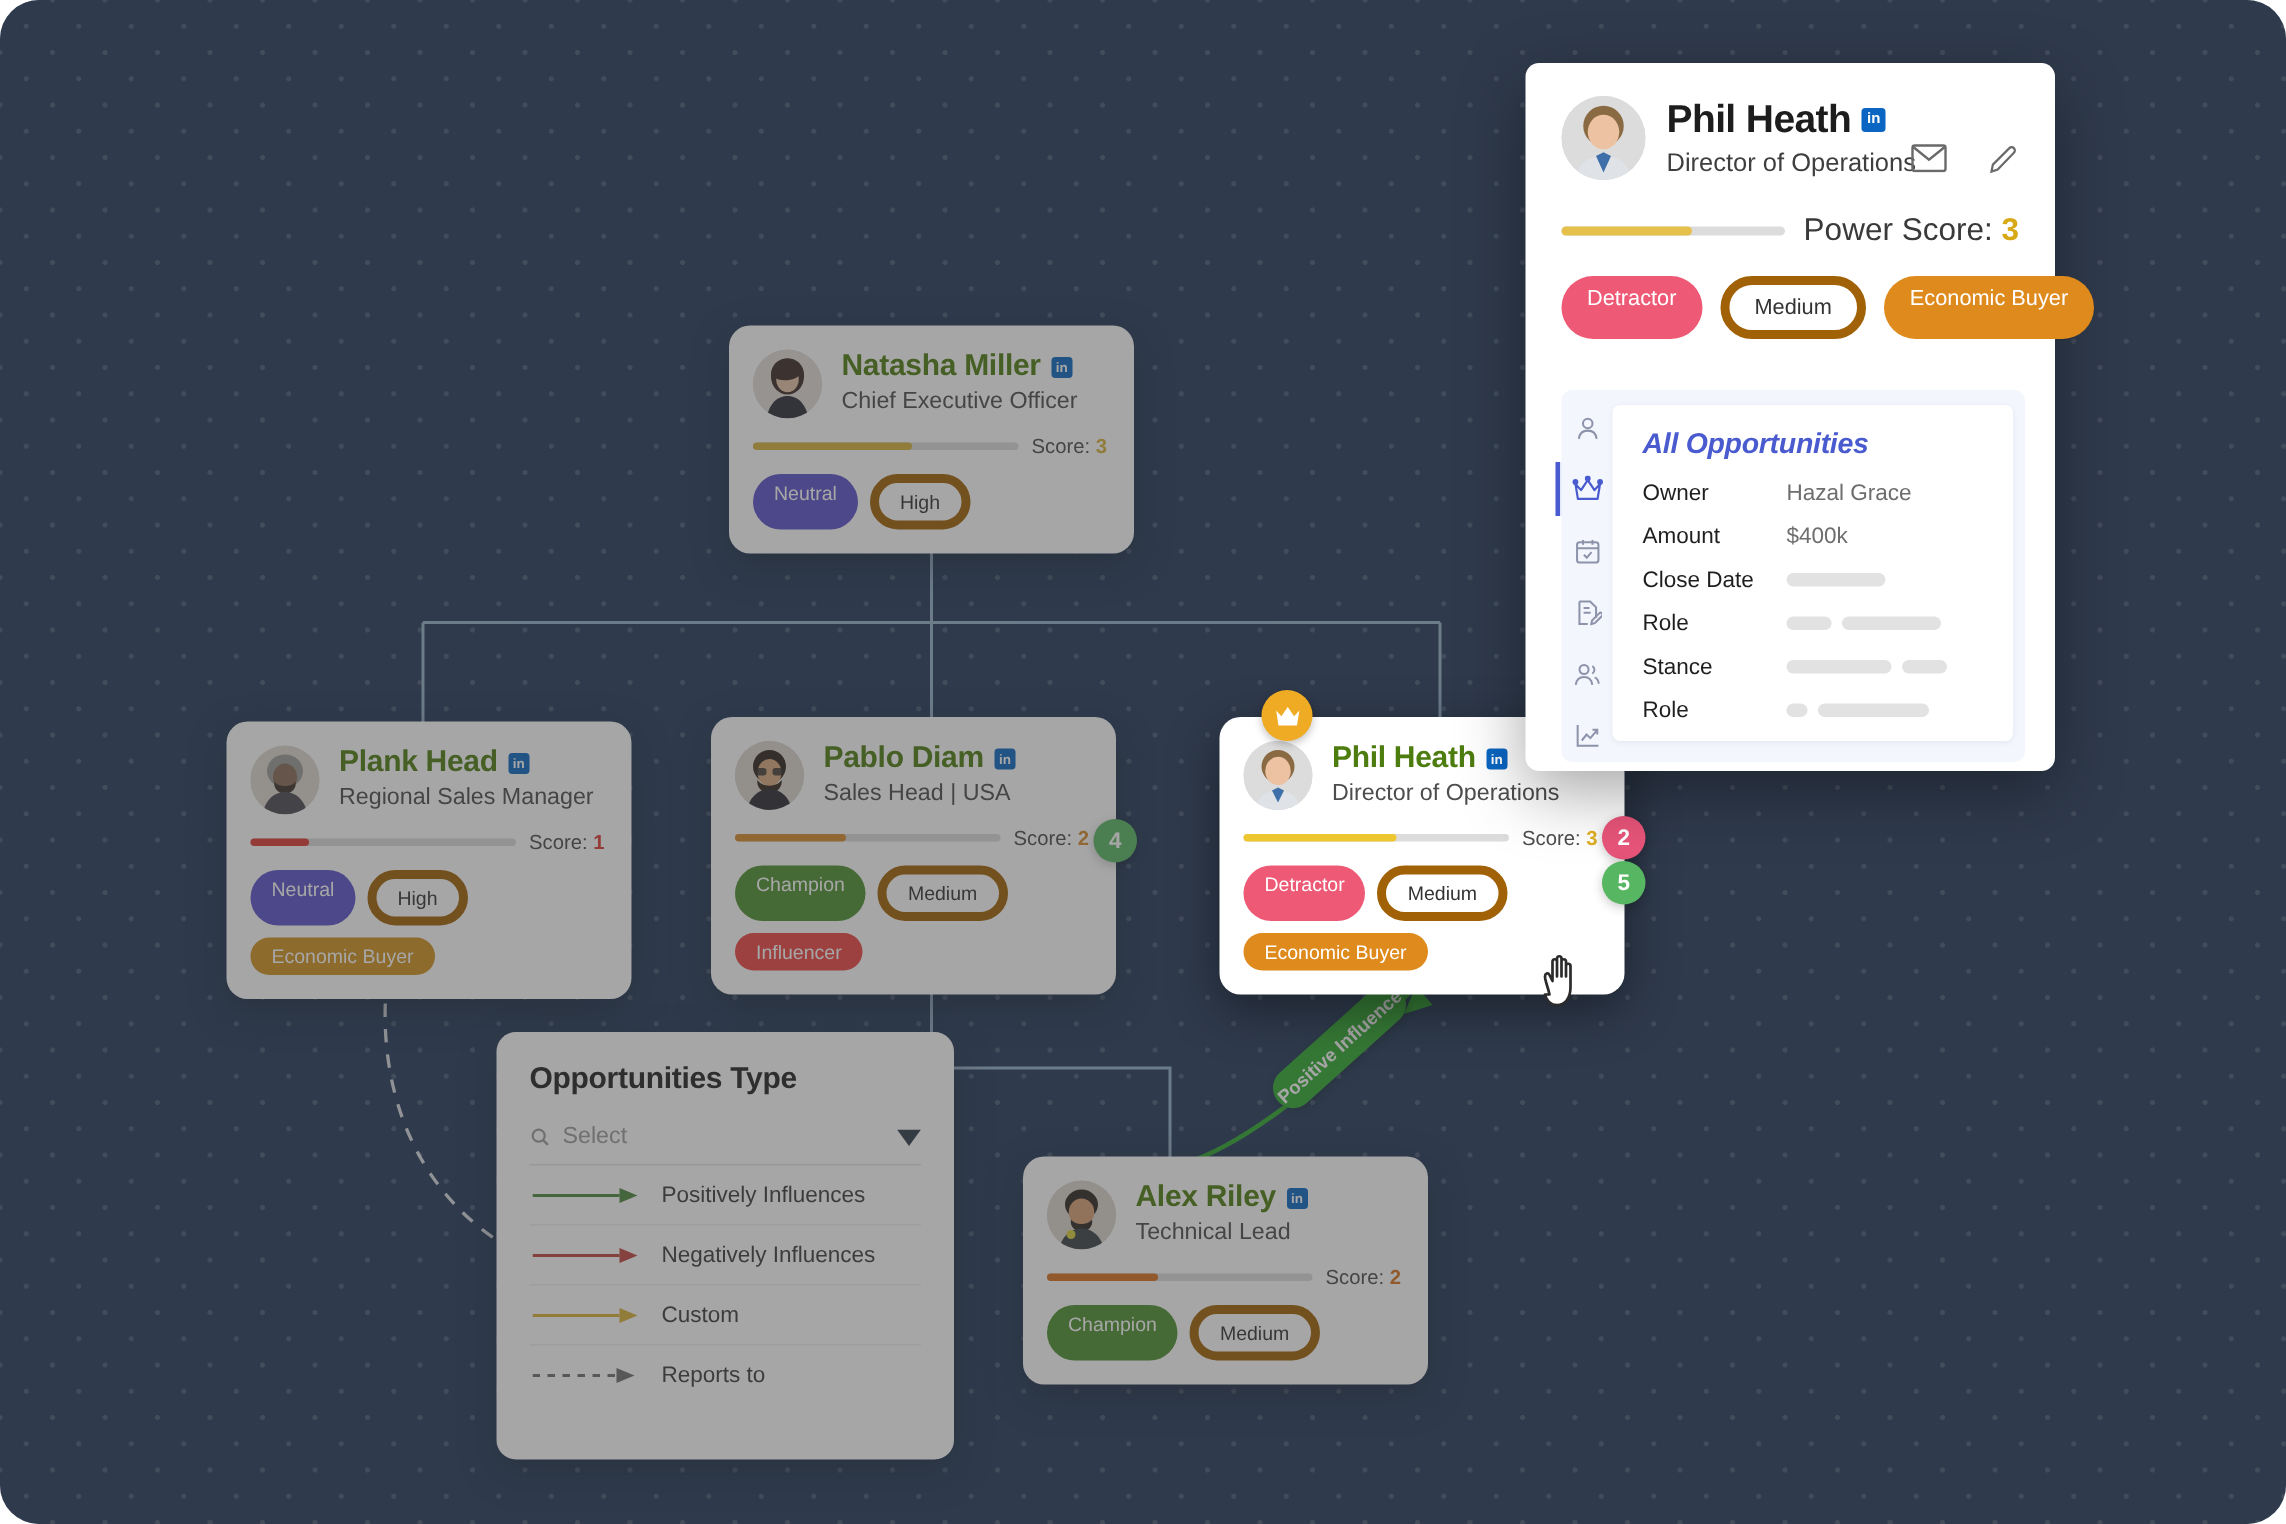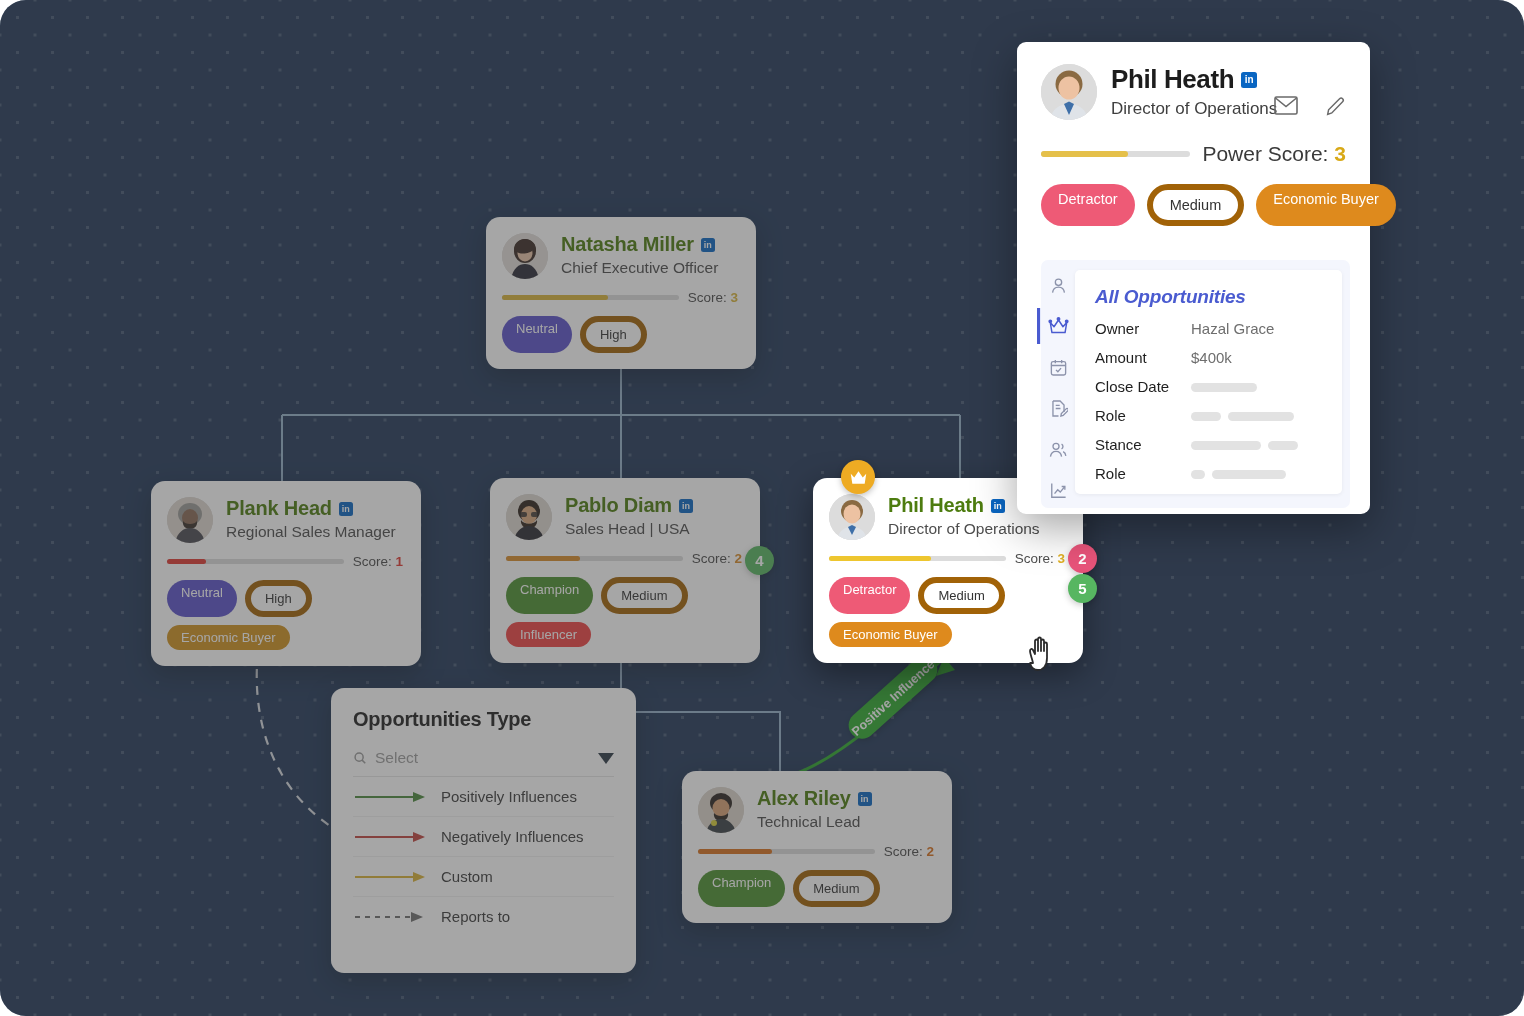--- a/index.html
+++ b/index.html
@@ -247,21 +247,21 @@
         <b style="color:#e03a33;">1</b>
       </div>
     </div>
     <div class="chips">
       <span class="chip solid" style="background:#5b52c9;">Neutral</span>
       <span class="chip outline">High</span>
       <span class="chip solid" style="background:#cf9220;">Economic Buyer</span>
     </div>
   </div>
 
-  <div class="card" style="left:490px;top:478px;width:270px;">
+  <div class="card" style="left:474px;top:478px;width:270px;">
     <div class="card-top">
       <div class="avatar">
         <svg viewBox="0 0 46 46">
             <rect width="46" height="46" fill="#dcd6cf"></rect>
           <ellipse cx="23" cy="17" rx="11" ry="11" fill="#2f241c"></ellipse>
           <ellipse cx="23" cy="21" rx="8" ry="9" fill="#d8a87e"></ellipse>
           <path d="M15 26c3 5 13 5 16 0 1 5-4 9-8 9s-9-4-8-9z" fill="#33261c"></path>
           <rect x="14" y="18" width="7" height="5" rx="2" fill="#2a2a2a" opacity=".8"></rect>
           <rect x="25" y="18" width="7" height="5" rx="2" fill="#2a2a2a" opacity=".8"></rect>
           <path d="M8 46c2-10 9-14 15-14s13 4 15 14z" fill="#2b2b33"></path>

